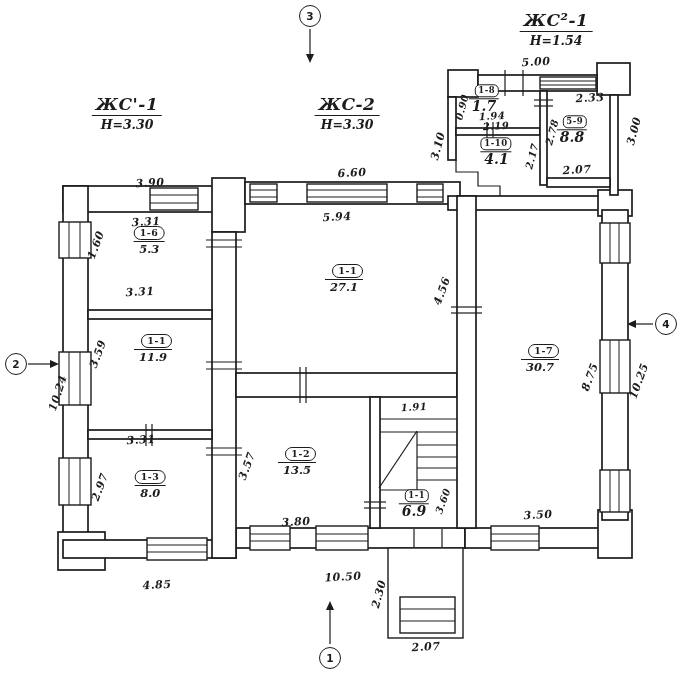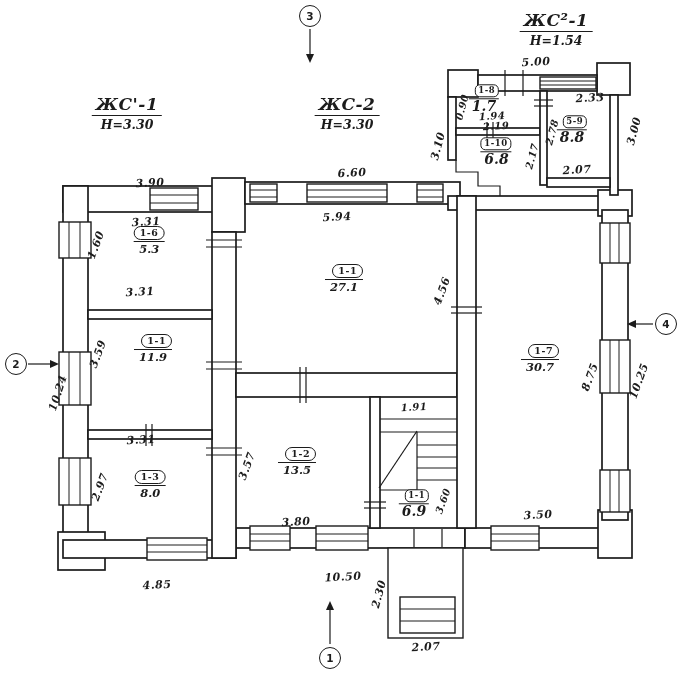--- a/index.html
+++ b/index.html
@@ -236,21 +236,21 @@
 <div class="room" style="left:540px;top:357px">
   <div class="badge">1-7</div>
   <div class="area">30.7</div>
 </div>
 <div class="room sm" style="left:484px;top:97px">
   <div class="badge">1-8</div>
   <div class="area">1.7</div>
 </div>
 <div class="room sm" style="left:496px;top:150px">
   <div class="badge">1-10</div>
-  <div class="area">6.8</div>
+  <div class="area">4.1</div>
 </div>
 <div class="room sm" style="left:572px;top:128px">
   <div class="badge">5-9</div>
   <div class="area">8.8</div>
 </div>
 
 <div class="dim" style="left:150px;top:183px">3.90</div>
 <div class="dim" style="left:352px;top:173px">6.60</div>
 <div class="dim" style="left:536px;top:62px">5.00</div>
 <div class="dim" style="left:590px;top:98px">2.33</div>

